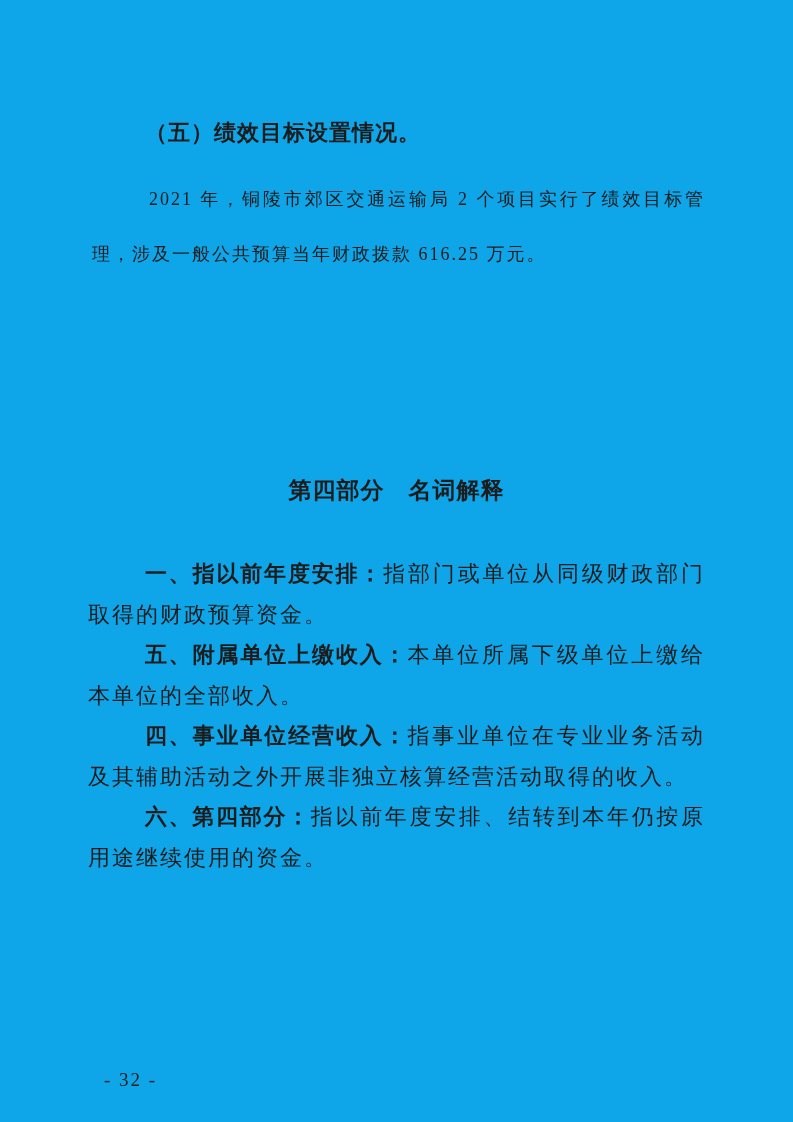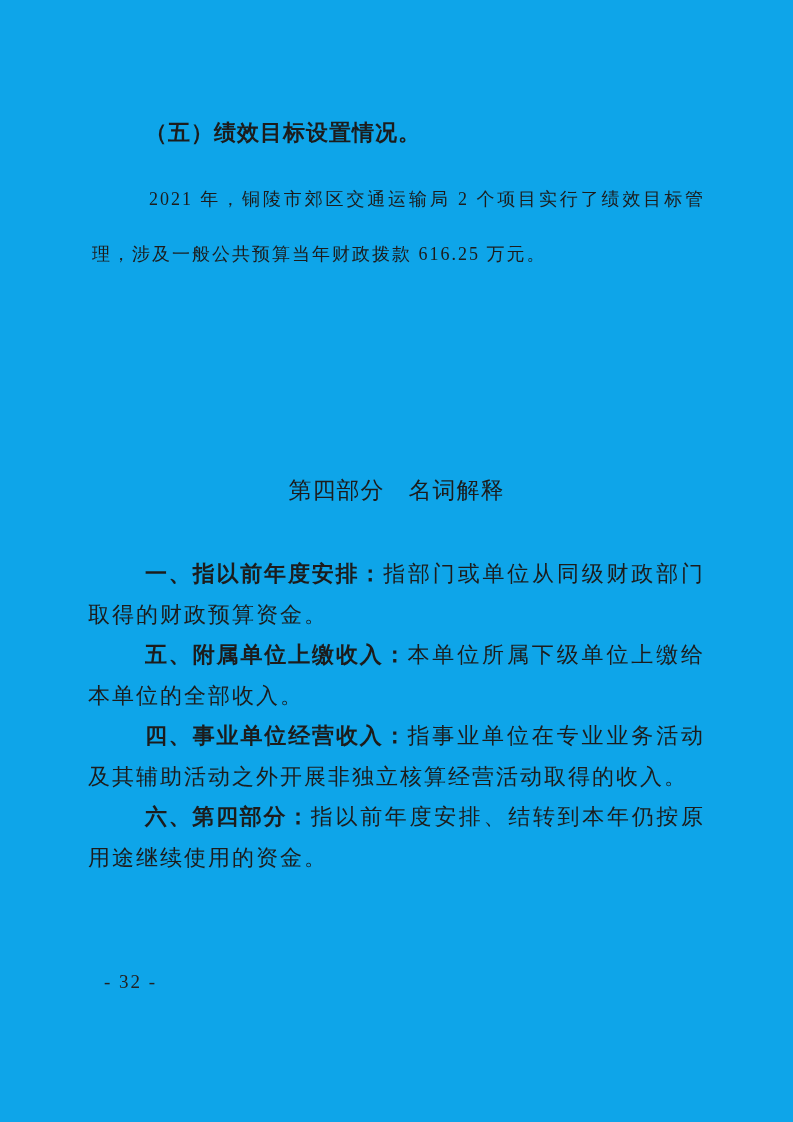--- a/index.html
+++ b/index.html
@@ -31,21 +31,21 @@
     margin: 24px 0 0 4px;
     font-size: 18px;
     line-height: 55px;
     text-indent: 57px;
     text-align: justify;
     letter-spacing: 2px;
   }
   .section-title {
     margin: 193px 0 0 0;
     font-family: "Liberation Sans", "DejaVu Sans", sans-serif;
-    font-weight: normal;
+    font-weight: bold;
     font-size: 23px;
     line-height: 30px;
     text-align: center;
     letter-spacing: 1px;
   }
   .terms {
     margin-top: 49px;
   }
   .term {
     margin: 0;
@@ -56,21 +56,21 @@
     letter-spacing: 2px;
   }
   .term-label {
     font-family: "Liberation Sans", "DejaVu Sans", sans-serif;
     font-weight: bold;
     letter-spacing: 1px;
   }
   .page-footer {
     position: absolute;
     left: 104px;
-    top: 970px;
+    top: 1068px;
     font-size: 19px;
     line-height: 24px;
     letter-spacing: 2px;
     color: #222222;
   }
 </style>
 </head>
 <body>
 
 <div class="page">

